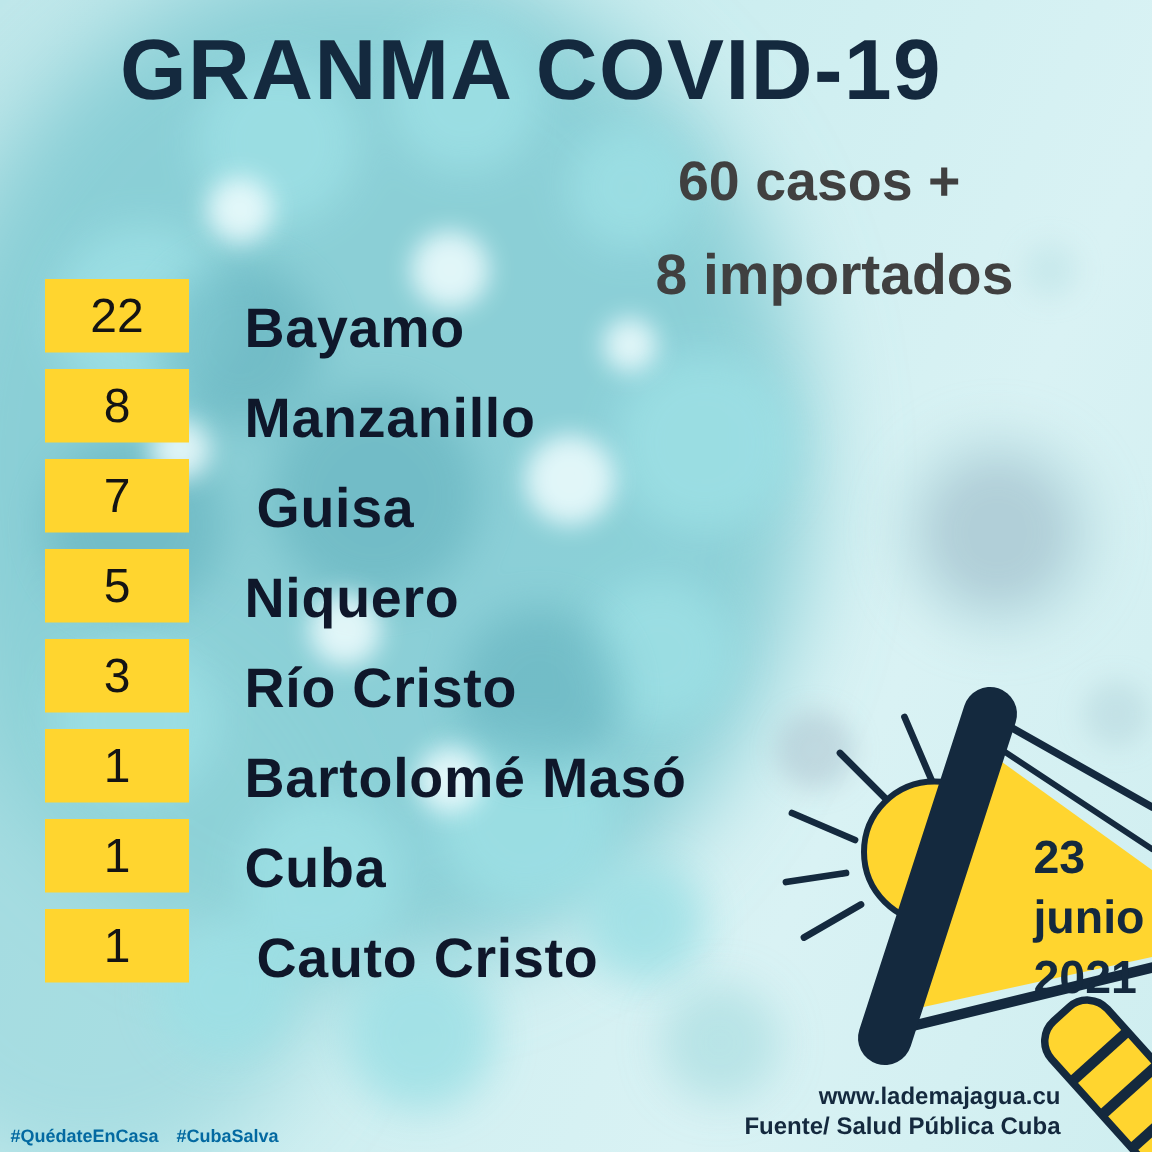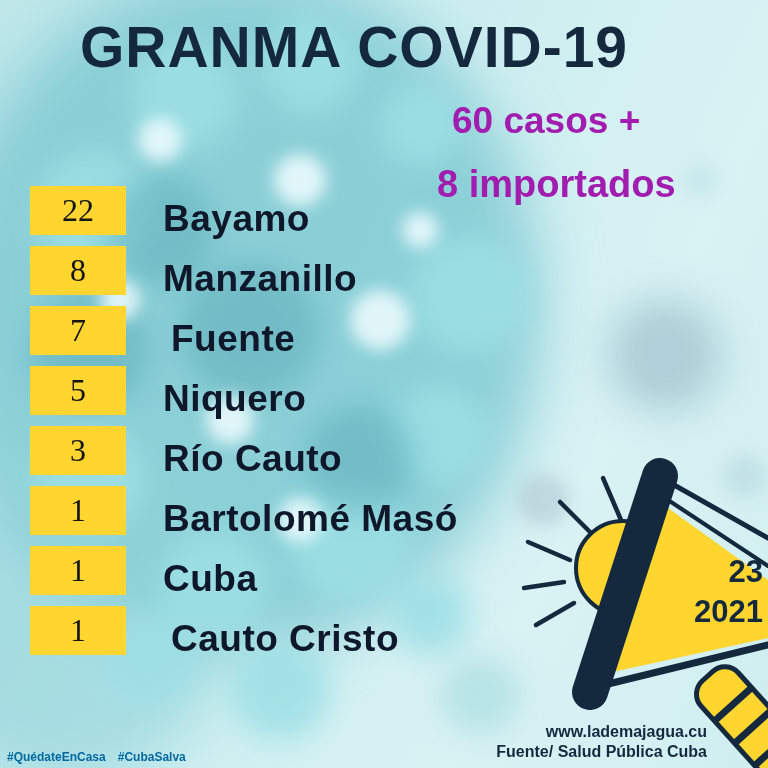--- a/index.html
+++ b/index.html
@@ -11,39 +11,39 @@
   }
   .bg-svg,.mega-svg{position:absolute;display:block;}
   .bg-svg{left:0;top:0;z-index:0;}
   .mega-svg{left:520px;top:440px;z-index:2;}
 
   .title{
     position:absolute;top:14px;left:0;width:708px;z-index:3;
     text-align:center;font-size:57px;font-weight:800;letter-spacing:1px;
     color:#14293e;white-space:nowrap;
   }
-  .sum-line{position:absolute;z-index:3;font-weight:800;color:#a21caf;white-space:nowrap;}
+  .sum-line{position:absolute;z-index:3;font-weight:800;color:#404040;white-space:nowrap;}
   .sum1{left:452px;top:100px;font-size:37px;}
   .sum2{left:437px;top:163px;font-size:38px;}
 
   .list{position:absolute;left:30px;top:186px;z-index:3;}
   .row{display:flex;align-items:center;height:49px;margin-bottom:11px;}
   .count-box{
     width:96px;height:49px;background:#ffd52f;flex:0 0 auto;
     display:flex;align-items:center;justify-content:center;
-    font-family:Liberation Serif, serif;font-size:32px;font-weight:400;color:#141414;
+    font-family:Liberation Sans, sans-serif;font-size:32px;font-weight:400;color:#141414;
   }
   .muni{
     margin-left:37px;font-size:37px;font-weight:700;color:#0f172a;
     letter-spacing:.5px;white-space:nowrap;margin-top:16px;
   }
   .row:nth-child(3) .muni,.row:nth-child(8) .muni{margin-left:45px;}
 
   .date-block{
-    position:absolute;right:5px;top:552px;z-index:4;text-align:right;
+    position:absolute;right:5px;top:552px;z-index:4;
     font-size:31px;font-weight:700;line-height:40px;color:#14293e;
   }
   .credits{
     position:absolute;right:61px;top:722px;z-index:4;text-align:right;
     font-size:16px;font-weight:700;line-height:20px;color:#14293e;
   }
   .hashtags{
     position:absolute;left:7px;top:750px;z-index:4;display:flex;gap:12px;
     font-size:12px;font-weight:700;color:#0369a1;
   }
@@ -123,33 +123,33 @@
   <div class="row">
     <div class="count-box">
         <span>8</span>
       </div>
     <div class="muni">Manzanillo</div>
   </div>
   <div class="row">
     <div class="count-box">
         <span>7</span>
       </div>
-    <div class="muni">Fuente</div>
+    <div class="muni">Guisa</div>
   </div>
   <div class="row">
     <div class="count-box">
         <span>5</span>
       </div>
     <div class="muni">Niquero</div>
   </div>
   <div class="row">
     <div class="count-box">
         <span>3</span>
       </div>
-    <div class="muni">Río Cauto</div>
+    <div class="muni">Río Cristo</div>
   </div>
   <div class="row">
     <div class="count-box">
         <span>1</span>
       </div>
     <div class="muni">Bartolomé Masó</div>
   </div>
   <div class="row">
     <div class="count-box">
         <span>1</span>
@@ -187,20 +187,21 @@
     <rect x="-25" y="-8" width="50" height="140" rx="18" fill="#ffd52f" stroke="#14293e" stroke-width="5"></rect>
     <line x1="-25" y1="30" x2="25" y2="30" stroke="#14293e" stroke-width="7"></line>
     <line x1="-25" y1="60" x2="25" y2="60" stroke="#14293e" stroke-width="7"></line>
     <line x1="-25" y1="90" x2="25" y2="90" stroke="#14293e" stroke-width="7"></line>
     <line x1="-25" y1="120" x2="25" y2="120" stroke="#14293e" stroke-width="7"></line>
   </g>
 </svg>
 
 <div class="date-block">
   <div>23</div>
+  <div>junio</div>
   <div>2021</div>
 </div>
 
 <div class="credits">
   <div>www.lademajagua.cu</div>
   <div>Fuente/ Salud Pública Cuba</div>
 </div>
 
 <div class="hashtags">
   <span>#QuédateEnCasa</span>

